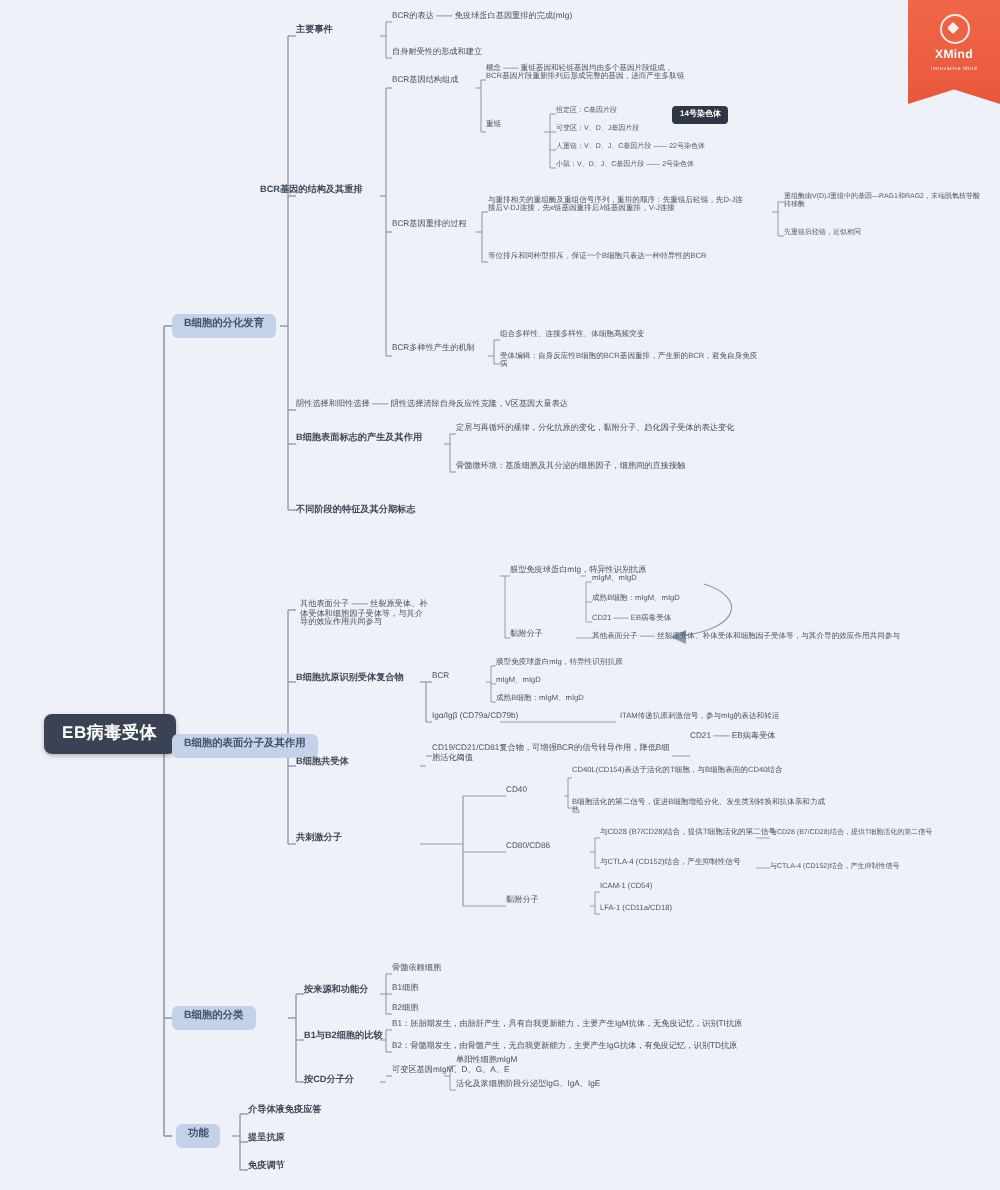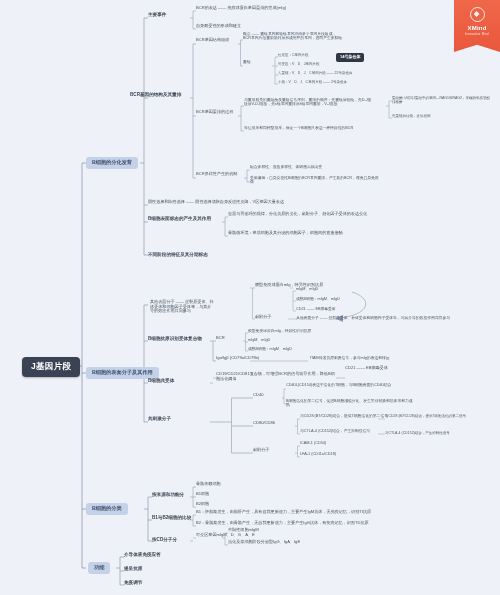--- a/index.html
+++ b/index.html
@@ -185,21 +185,21 @@
       <path d="M225,533 V545" fill="none" stroke="#8e9bb3" stroke-width="0.5"></path>
       <path d="M225,533 H228" fill="none" stroke="#8e9bb3" stroke-width="0.5"></path>
       <path d="M225,545 H228" fill="none" stroke="#8e9bb3" stroke-width="0.5"></path>
       <path d="M116,568 H120" fill="none" stroke="#8e9bb3" stroke-width="0.7"></path>
       <path d="M120,557 V585" fill="none" stroke="#8e9bb3" stroke-width="0.7"></path>
       <path d="M120,557 H124" fill="none" stroke="#8e9bb3" stroke-width="0.7"></path>
       <path d="M120,571 H124" fill="none" stroke="#8e9bb3" stroke-width="0.7"></path>
       <path d="M120,585 H124" fill="none" stroke="#8e9bb3" stroke-width="0.7"></path>
     </svg>
 
-  <div class="node root" style="left:22px;top:357px;">J基因片段</div>
+  <div class="node root" style="left:22px;top:357px;">EB病毒受体</div>
 
   <div class="node lvl2" style="left:86px;top:157px;">B细胞的分化发育</div>
 
   <div class="node lvl3" style="left:148px;top:12px;">主要事件</div>
   <div class="node lvl4" style="left:196px;top:6px;">BCR的表达 —— 免疫球蛋白基因重排的完成(mIg)</div>
   <div class="node lvl4" style="left:196px;top:24px;">自身耐受性的形成和建立</div>
 
   <div class="node lvl3" style="left:130px;top:92px;">BCR基因的结构及其重排</div>
 
   <div class="node lvl4" style="left:196px;top:38px;">BCR基因结构组成</div>

